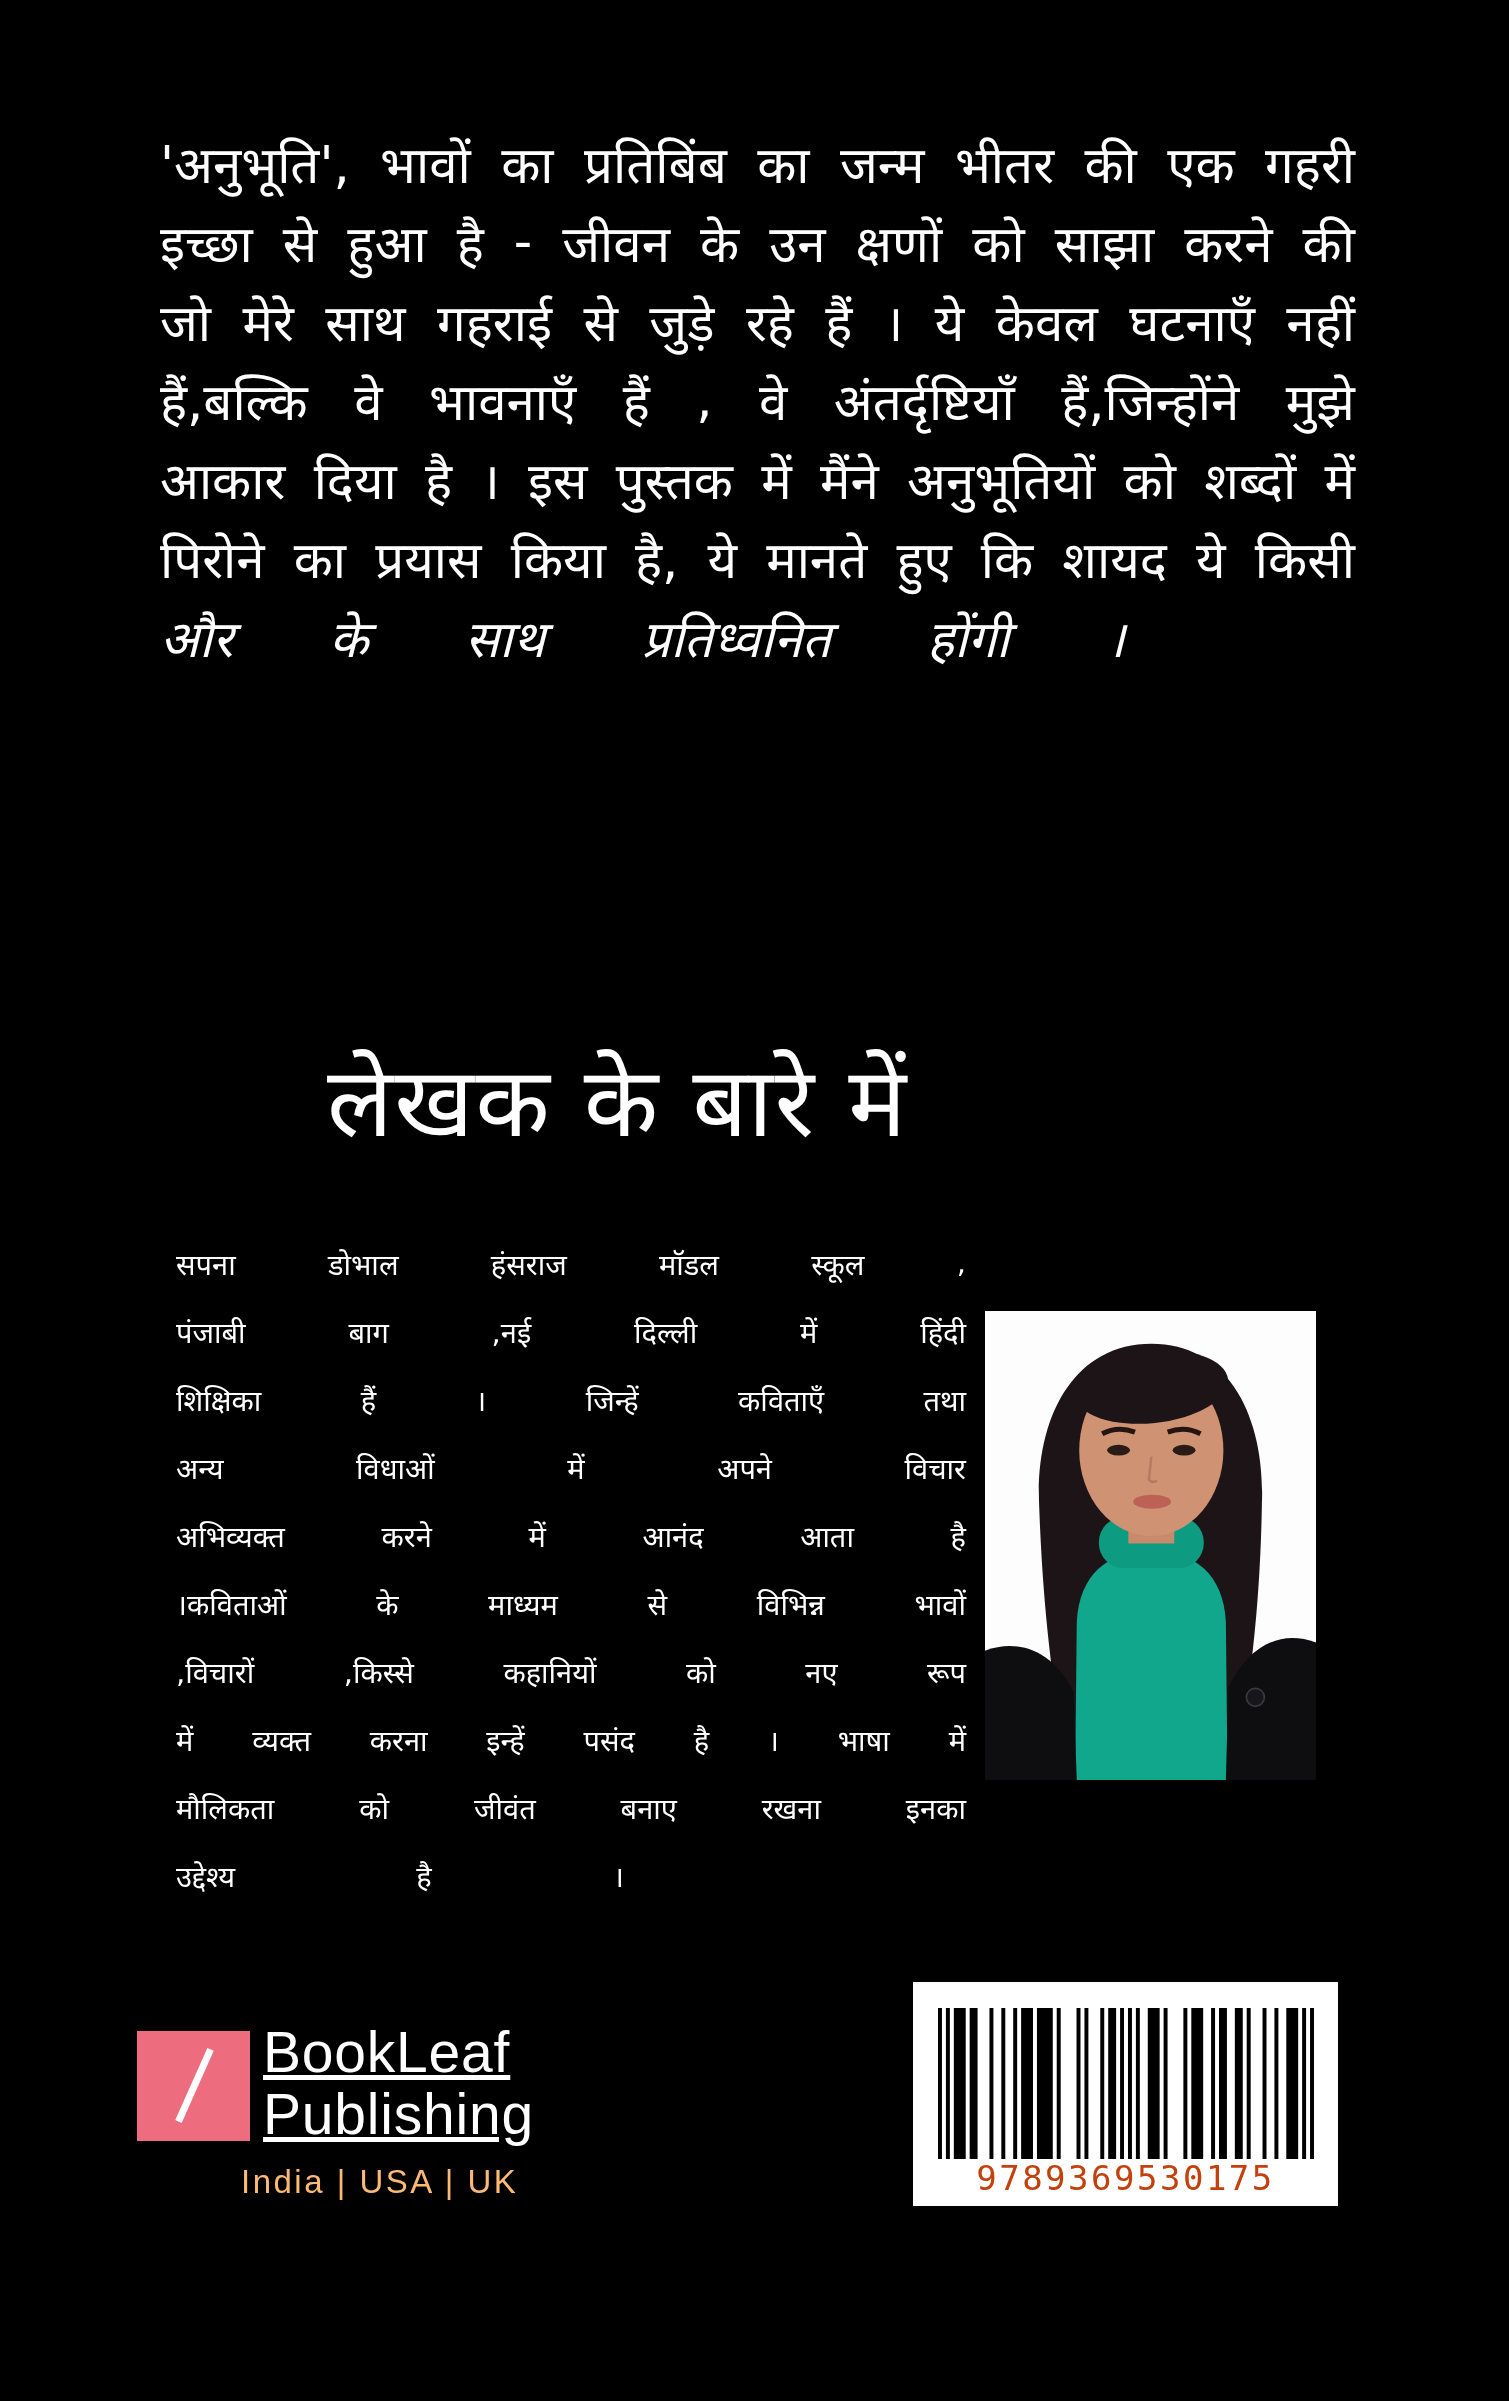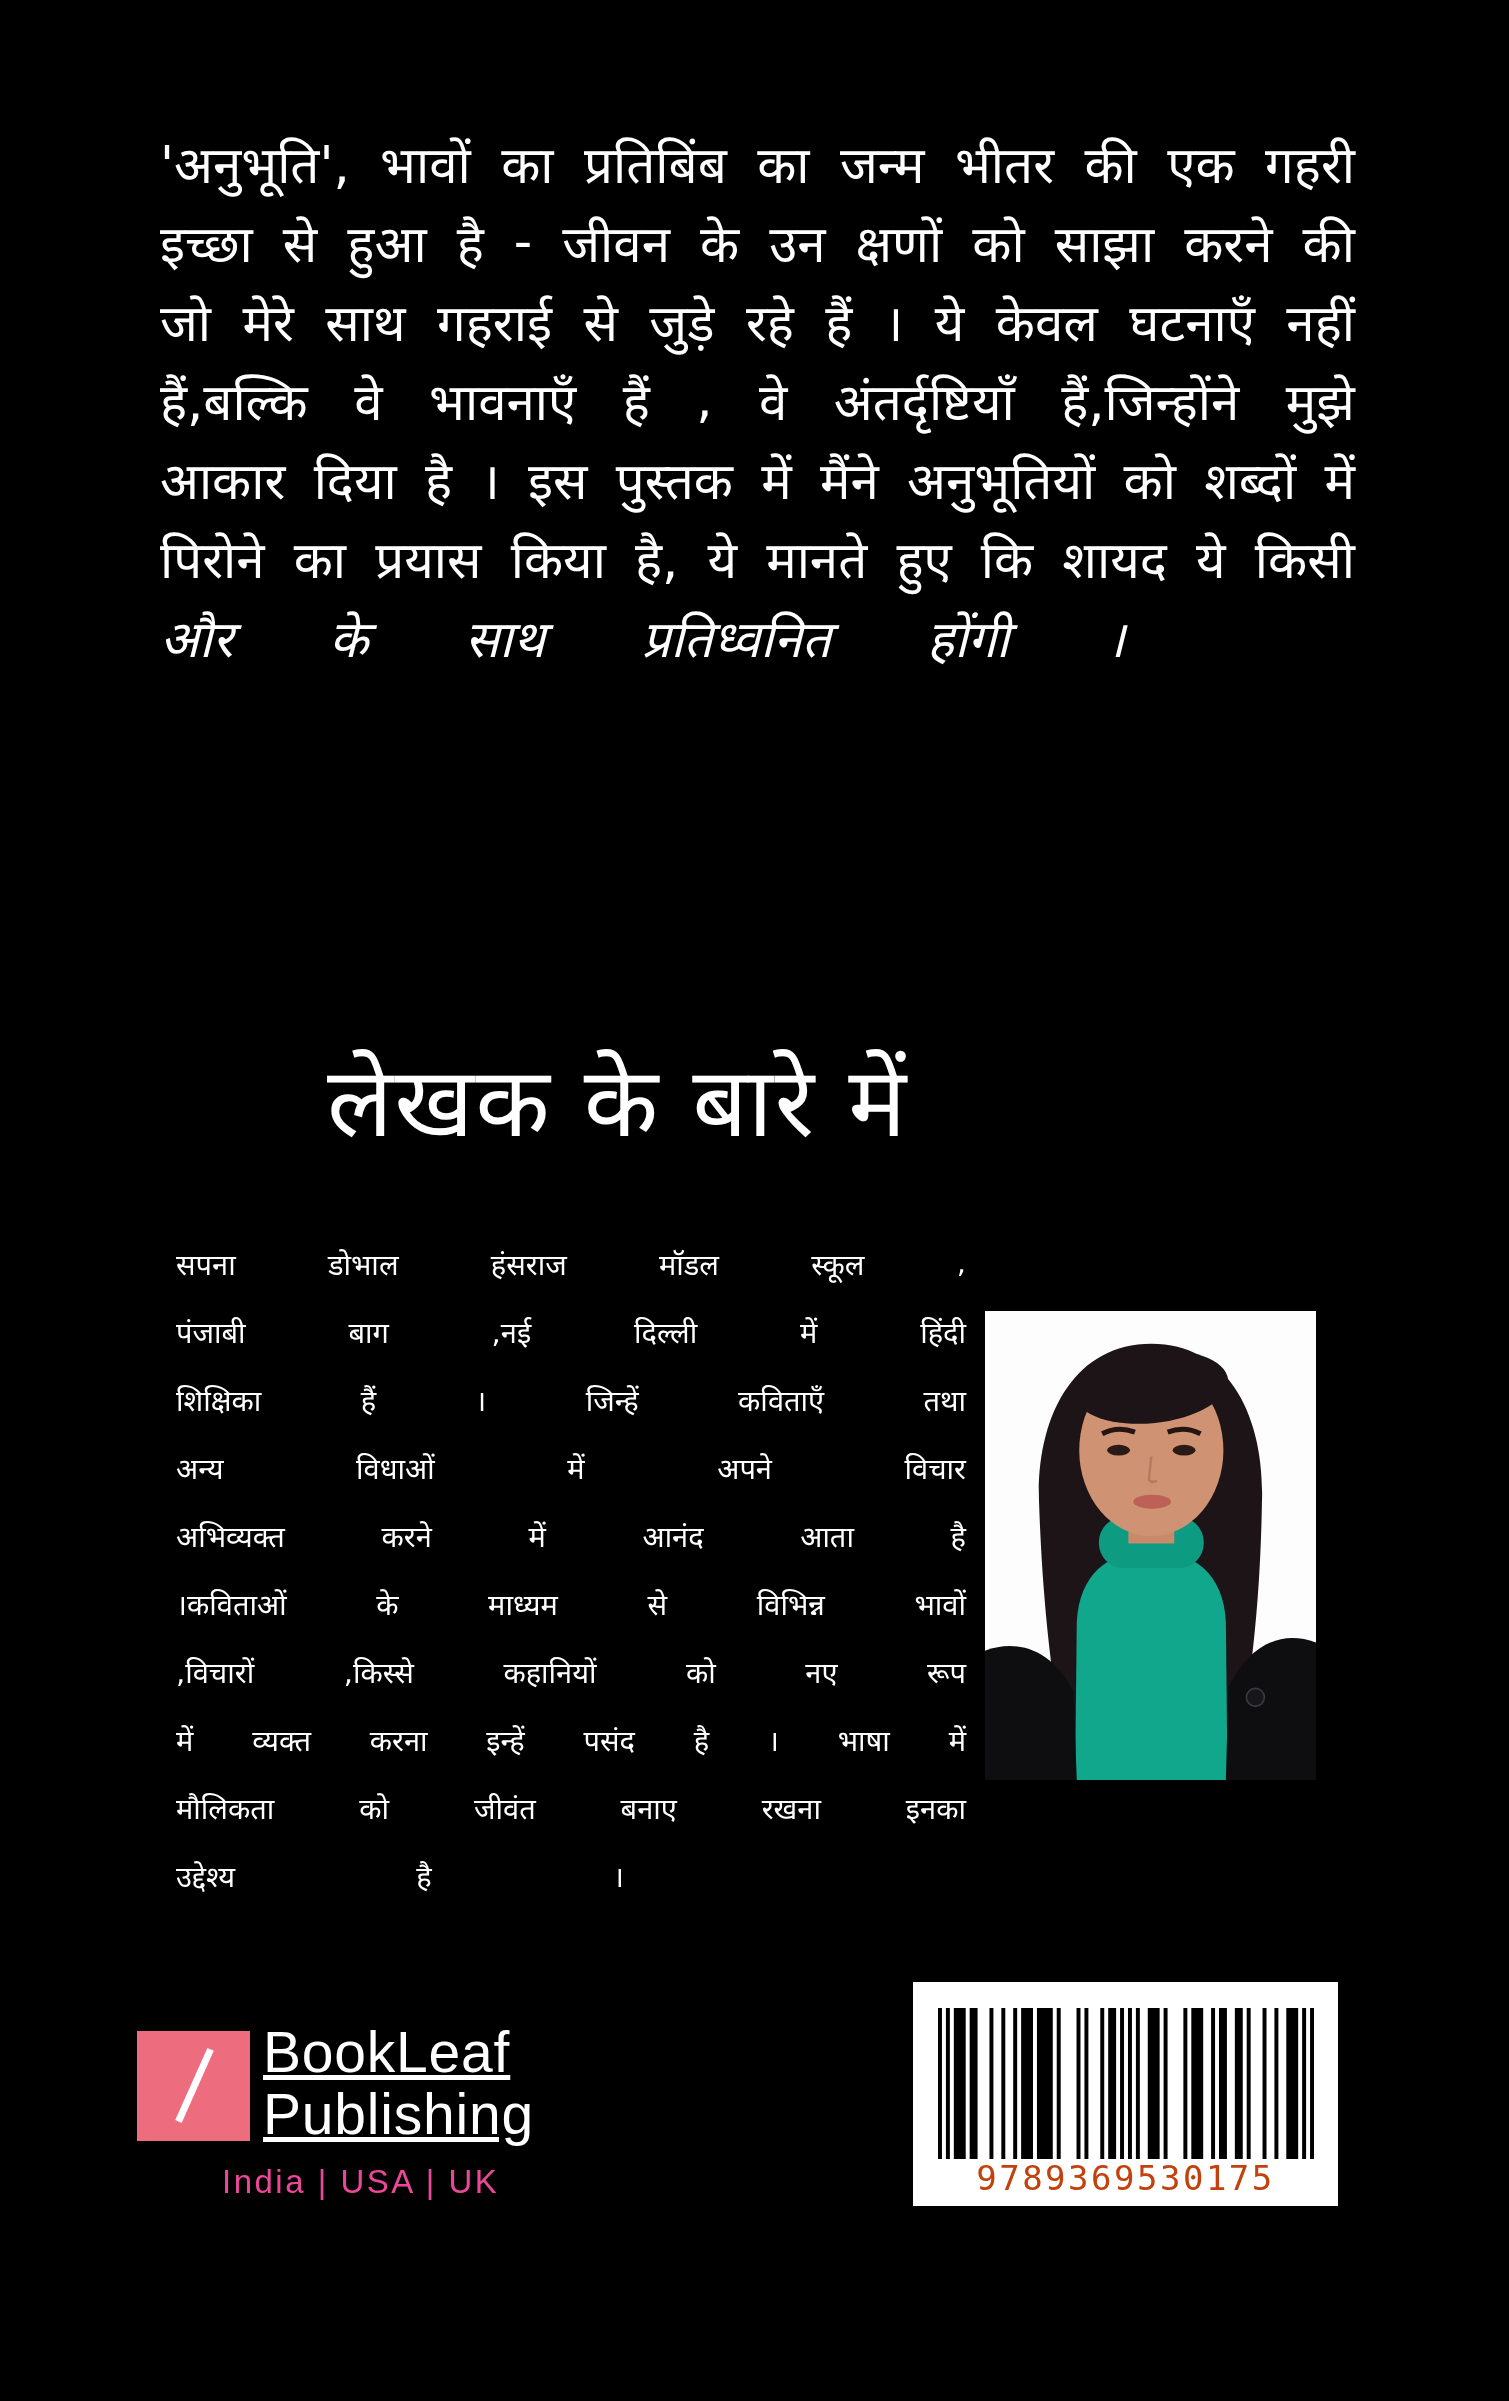--- a/index.html
+++ b/index.html
@@ -50,24 +50,24 @@
     width:7.4px;height:79px;background:#ffffff;
     transform:rotate(24deg);
   }
   .brand{
     position:absolute;left:263px;top:2021px;
     font-family:"Liberation Sans",sans-serif;
     font-weight:300;font-size:57px;line-height:62px;
     letter-spacing:0.8px;color:#ffffff;white-space:nowrap;text-decoration:underline;
   }
   .regions{
-    position:absolute;left:222px;top:2163px;
+    position:absolute;left:241px;top:2163px;
     font-family:"Liberation Sans",sans-serif;
     font-weight:300;font-size:33px;letter-spacing:2.5px;
-    color:#ec4899;white-space:nowrap;
+    color:#fdba74;white-space:nowrap;
   }
   
   .barcode{
     position:absolute;left:913px;top:1982px;
     width:425px;height:224px;background:#ffffff;
   }
   .barcode svg{
     position:absolute;left:24.5px;top:26px;
     width:376px;height:151px;display:block;
   }

